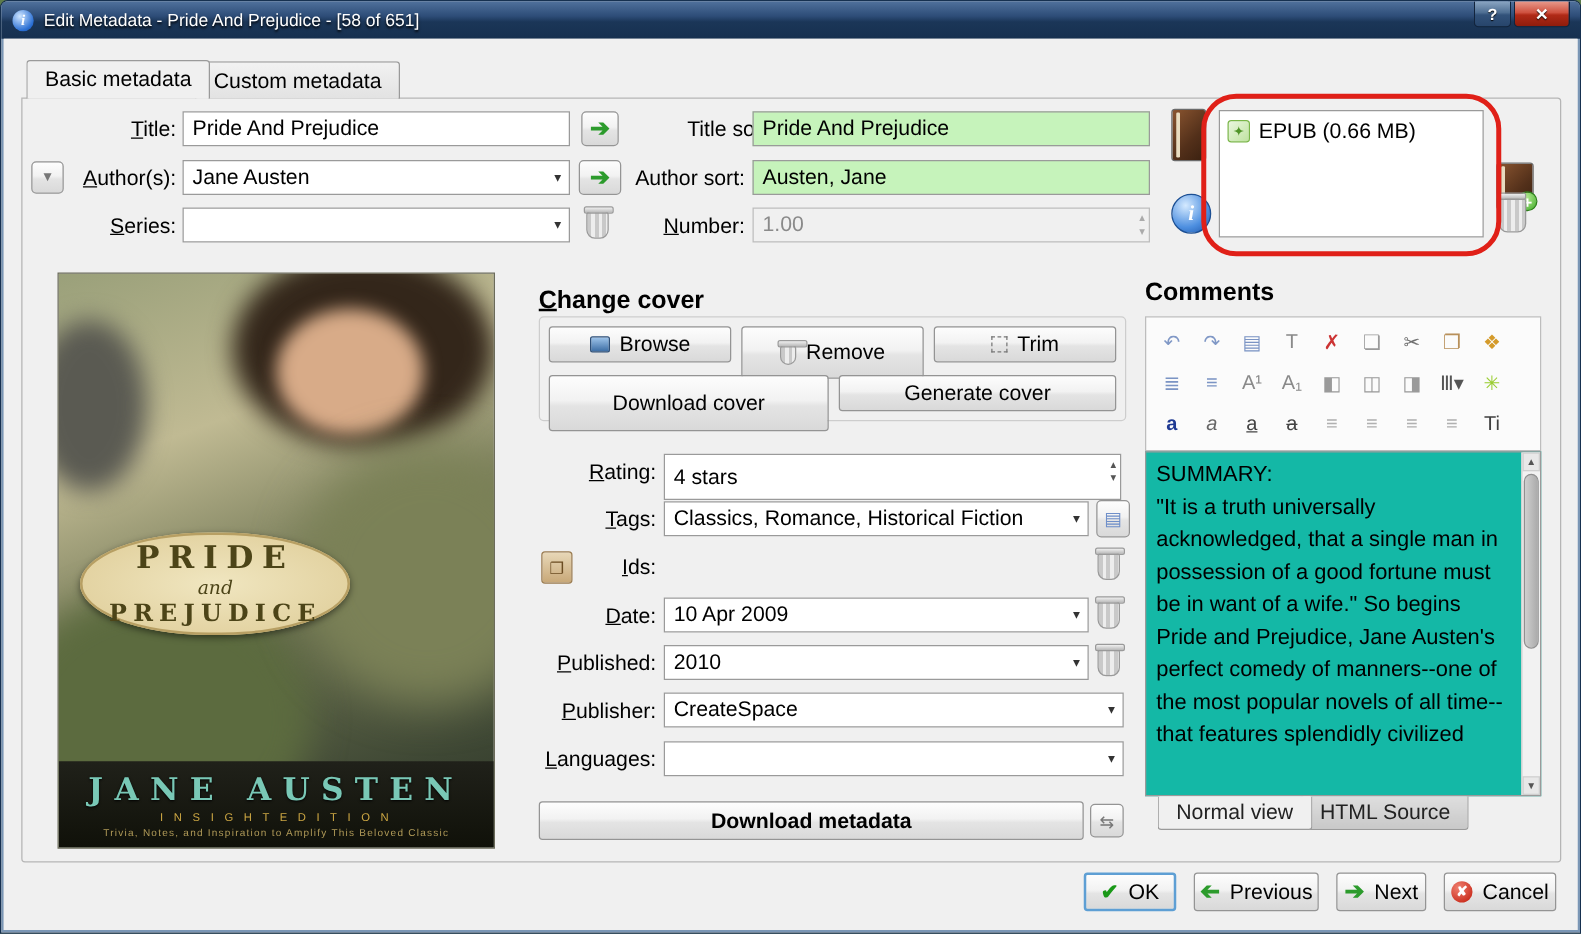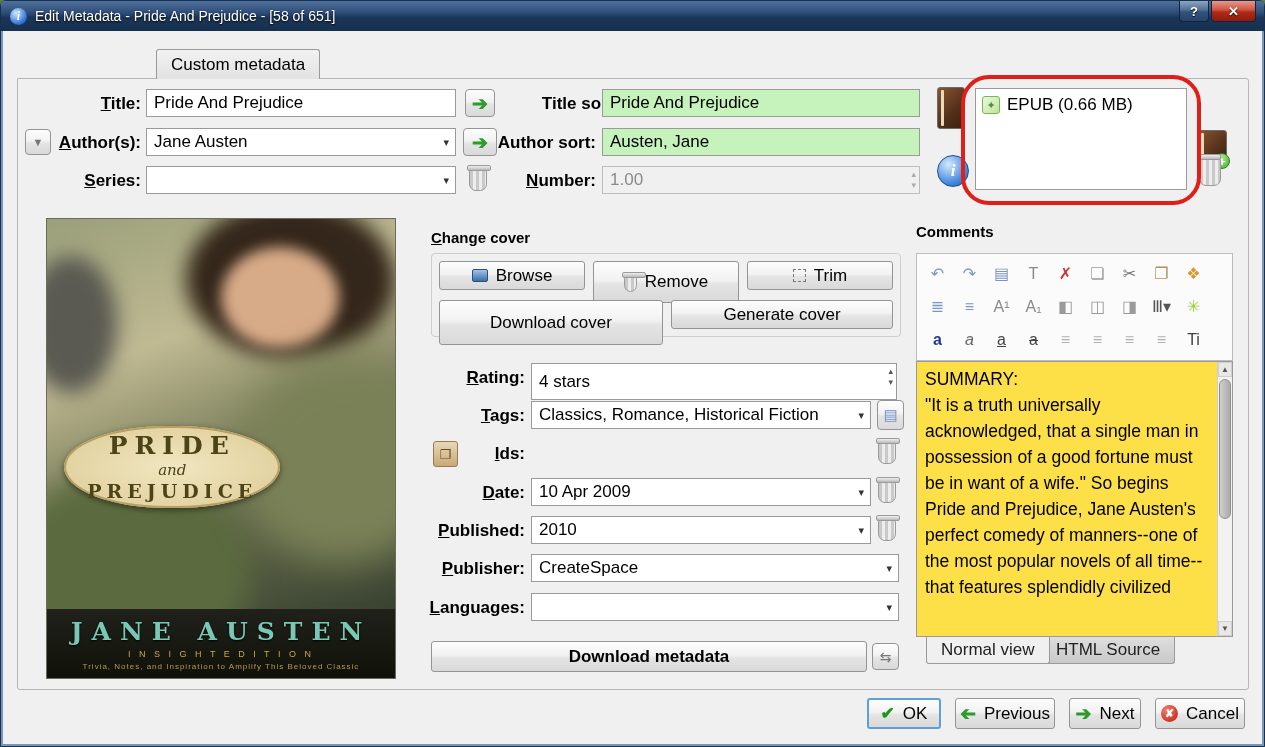--- a/index.html
+++ b/index.html
@@ -49,21 +49,21 @@
     border:1px solid #9a9a9a; border-bottom:none; border-radius:3px 3px 0 0;
     background:linear-gradient(to bottom,#f2f2f2,#e2e2e2); z-index:3;
   }
   .tab.active { background:#f0f0f0; height:31px; top:47px; z-index:5; }
   .tabpanel {
     position:absolute; left:16px; top:77px; width:1232px; height:612px;
     border:1px solid #b5b5b5; border-radius:0 3px 3px 3px; background:#f0f0f0; z-index:2;
   }
   
   .abs { position:absolute; }
-  .lbl { font-size:17px; color:#000; text-align:right; white-space:nowrap; z-index:6;font-weight:bold; }
+  .lbl { font-size:17px; color:#000; text-align:right; white-space:nowrap; z-index:6; }
   .mn::first-letter { text-decoration:underline; }
   .field {
     background:#fff; border:1px solid #9a9a9a; font-size:17px; color:#000;
     display:flex; align-items:center; padding:0 7px; white-space:nowrap; overflow:hidden; z-index:6;
   }
   .green1 { background:#c6f3bb; }
   .green2 { background:#8ef08a; }
   .disabled { background:#f0f0f0; color:#8a8a8a; border-color:#bdbdbd; }
   .combo-arrow { position:absolute; right:6px; top:50%; transform:translateY(-50%); font-size:11px; color:#333; }
   .spin { position:absolute; right:3px; top:2px; display:flex; flex-direction:column; line-height:11px; font-size:9px; color:#555; }
@@ -114,21 +114,21 @@
   
   .clipbtn { background:linear-gradient(#e8d8b8,#c8a878); border:1px solid #9a7b4f; border-radius:3px; z-index:6;
     display:flex; align-items:center; justify-content:center; color:#6b4c22; font-size:13px; }
   
   .cm-toolbar { background:#fbfbfb; border:1px solid #bdbdbd; z-index:6; padding:3px 5px; display:flex; flex-direction:column; justify-content:space-around; }
   .tb-row { display:flex; align-items:center; }
   .tb-icon { width:31px; height:27px; display:flex; align-items:center; justify-content:center;
     font-size:16px; border:1px solid transparent; border-radius:3px; }
   .tb-icon:nth-child(n) { margin-right:1px; }
   .cm-text {
-    background:#fde047; border:1px solid #9a9a9a; z-index:6; font-size:17.5px; line-height:26px;
+    background:#14b8a6; border:1px solid #9a9a9a; z-index:6; font-size:17.5px; line-height:26px;
     padding:4px 20px 4px 8px; white-space:pre-wrap; overflow:hidden; color:#000;
   }
   .vscroll { position:absolute; background:#f2f2f2; border-left:1px solid #d0d0d0; z-index:7; }
   .vs-arrow { position:absolute; left:0; width:100%; height:15px; background:#e8e8e8; color:#555;
     font-size:8px; display:flex; align-items:center; justify-content:center; border:1px solid #cfcfcf; }
   .vs-thumb { position:absolute; left:1px; width:12px; background:linear-gradient(90deg,#cfcfcf,#ababab); border-radius:6px; border:1px solid #909090; }
   .viewtab {
     position:absolute; height:27px; display:flex; align-items:center; padding:0 14px; font-size:17px;
     border:1px solid #9a9a9a; border-top:none; border-radius:0 0 3px 3px; z-index:6;
     background:linear-gradient(to bottom,#dedede,#c9c9c9); color:#222;
@@ -150,38 +150,39 @@
   .ca-t2 { font-size:15px; font-style:italic; margin:1px 0; }
   .ca-t3 { font-size:19px; letter-spacing:5px; font-weight:bold; }
   .ca-bottom { position:absolute; left:0; right:0; bottom:0; height:15%;
     background:linear-gradient(#20211a,#101109); display:flex; flex-direction:column;
     align-items:center; justify-content:center; gap:3px; }
   .ca-author { font-family:"DejaVu Serif", serif; font-size:25px; font-weight:bold;
     letter-spacing:9px; color:#79c8b6; text-shadow:0 1px 2px #000; white-space:nowrap; }
   .ca-edition { font-size:9px; letter-spacing:3px; color:#cda743; }
   .ca-tagline { font-size:8px; color:#b09a58; letter-spacing:1px; }
   .groupframe { border:1px solid #cdcdcd; border-radius:4px; z-index:5; }
-  .heading { font-size:15px; font-weight:bold; color:#000; z-index:6; white-space:nowrap; }
+  .heading { font-size:20px; font-weight:bold; color:#000; z-index:6; white-space:nowrap; }
 </style>
 </head>
 <body>
 
 <div class="window">
 
   <div class="titlebar">
     <div class="title-icon">i</div>
     <div class="title-text">Edit Metadata - Pride And Prejudice -  [58 of 651]</div>
     <div class="win-btns">
       <div class="win-btn help-btn">?</div>
       <div class="win-btn close-btn">✕</div>
     </div>
   </div>
 
   <div class="dialog"></div>
 
+  <div class="tab active mn" style="left:20px;">Basic metadata</div>
   <div class="tab mn" style="left:155px;">Custom metadata</div>
   <div class="tabpanel"></div>
 
   <div class="abs lbl mn" style="left:60px;top:93px;width:80px;">Title:</div>
   <div class="abs field" style="left:145px;top:88px;width:310px;height:28px;">Pride And Prejudice</div>
   <div class="abs btn toolbtn" style="left:464px;top:88px;width:30px;height:28px;">
       <span class="garrow">➔</span>
     </div>
   <div class="abs lbl" style="left:518px;top:93px;width:100px;">Title sort:</div>
   <div class="abs field green1" style="left:601px;top:88px;width:318px;height:28px;">Pride And Prejudice</div>

